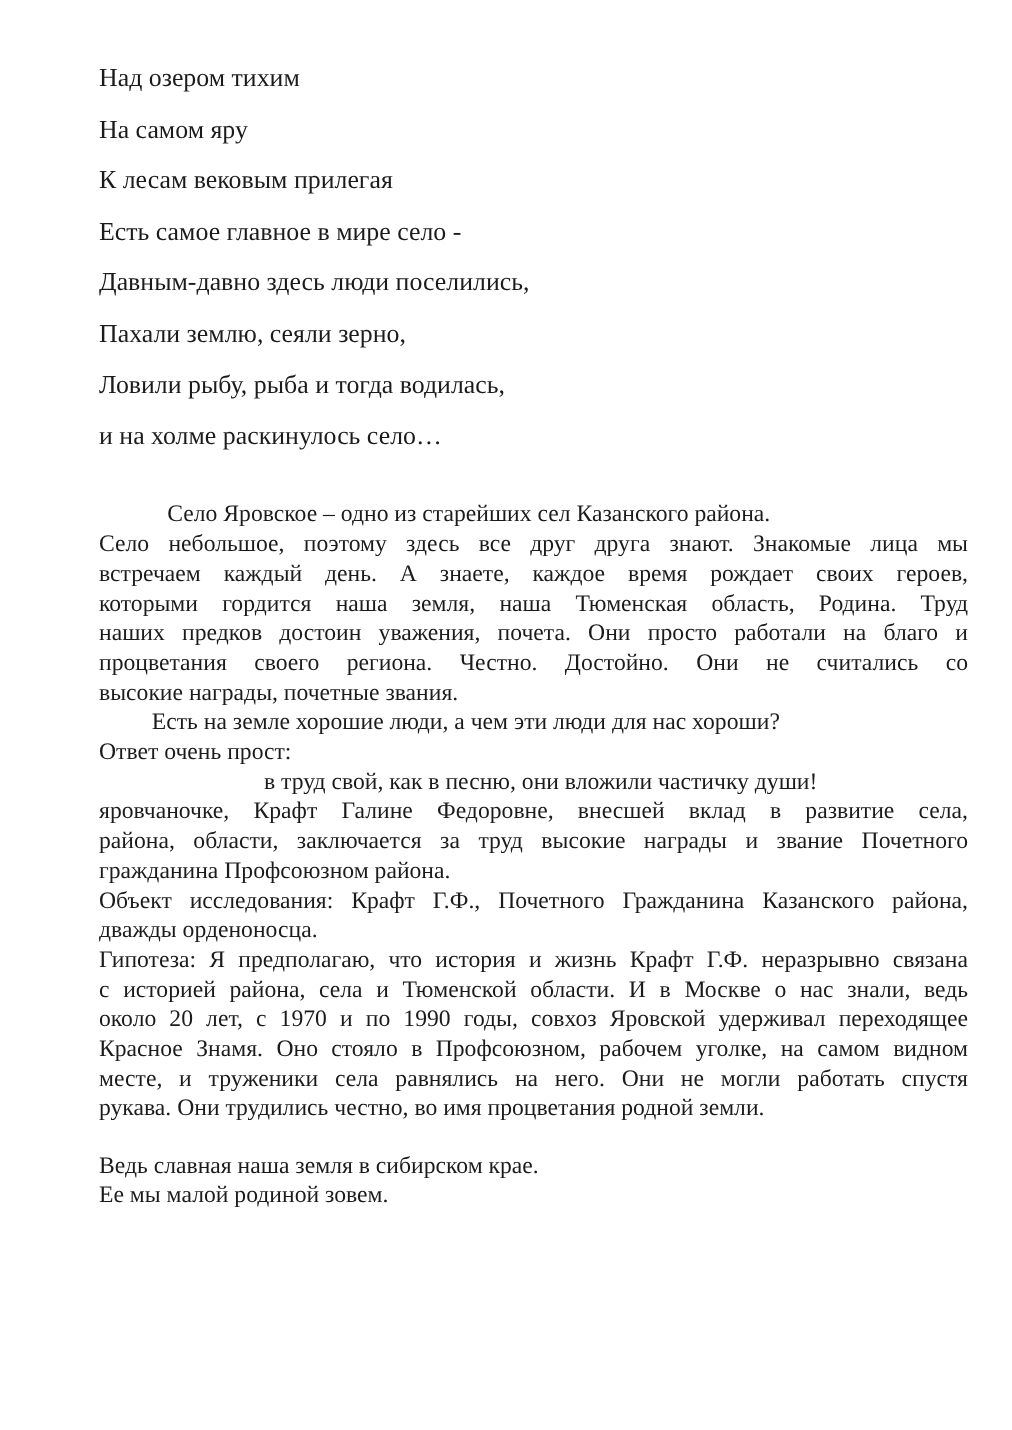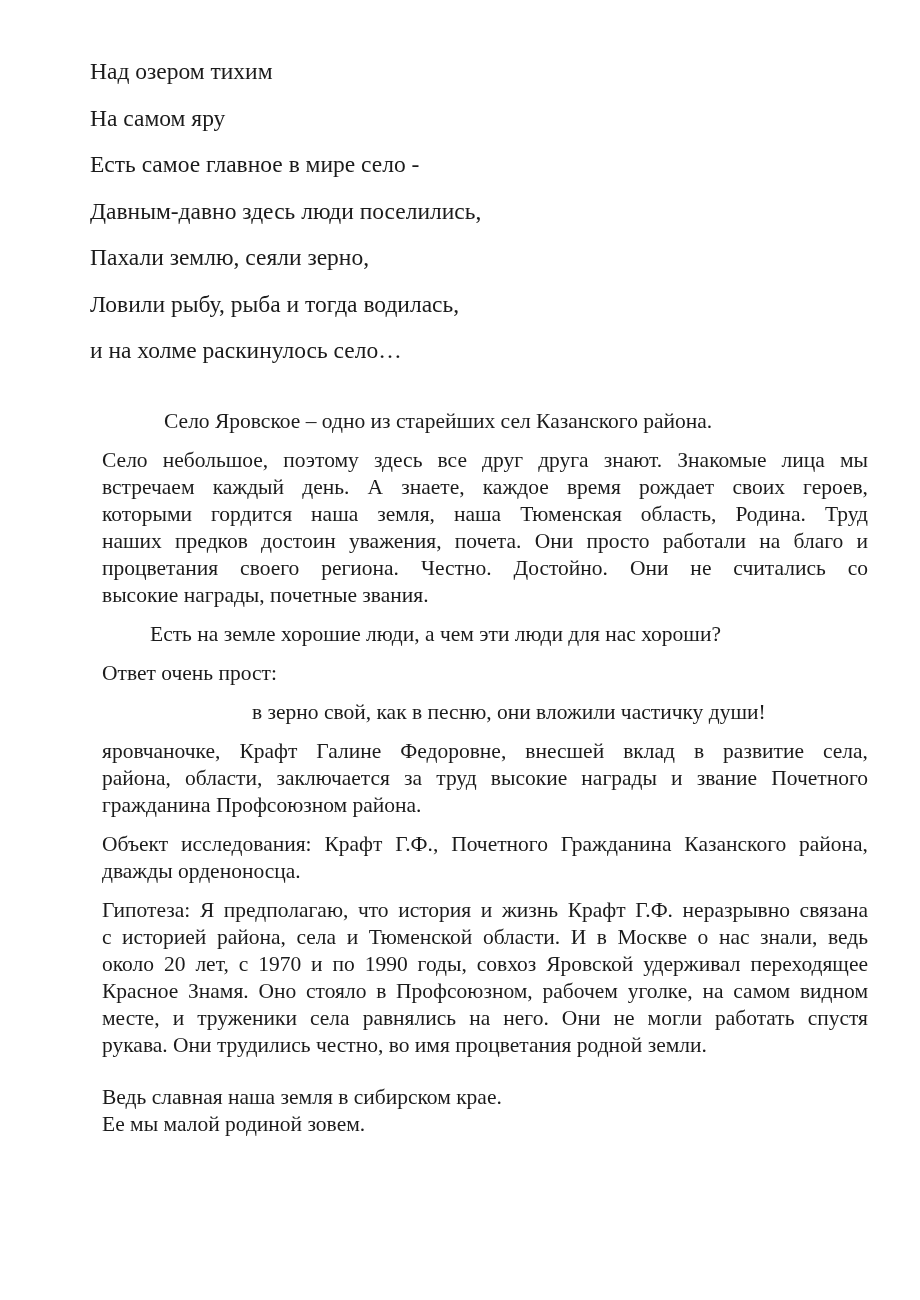--- a/index.html
+++ b/index.html
@@ -25,38 +25,39 @@
     line-height: 46.5px;
     white-space: pre;
   }
   .body-text {
     margin: 34px 0 0 90px;
     width: 790px;
     font-size: 21.5px;
     line-height: 27px;
   }
   .paragraph {
-    margin: 12px;
+    margin: 0;
   }
   .text-line {
     min-height: 27px;
   }
   .text-line.justified {
     text-align: justify;
     text-align-last: justify;
     -moz-text-align-last: justify;
   }
 </style>
 </head>
 <body>
 
 <div class="page">
   <div class="poem">
       <div class="poem-line">Над озером тихим</div>
       <div class="poem-line">На самом яру</div>
+      <div class="poem-line">К лесам вековым прилегая</div>
       <div class="poem-line">Есть самое главное в мире село -</div>
       <div class="poem-line">Давным-давно здесь люди поселились,</div>
       <div class="poem-line">Пахали землю, сеяли зерно,</div>
       <div class="poem-line">Ловили рыбу, рыба и тогда водилась,</div>
       <div class="poem-line">и на холме раскинулось село…</div>
     </div>
   <div class="body-text">
       <div class="paragraph">
         <div class="text-line" style="text-indent: 62px;">Село Яровское – одно из старейших сел Казанского района.</div>
       </div>
@@ -68,21 +69,21 @@
         <div class="text-line justified">процветания своего региона. Честно. Достойно. Они не считались со</div>
         <div class="text-line">высокие награды, почетные звания.</div>
       </div>
       <div class="paragraph">
         <div class="text-line" style="text-indent: 48px;">Есть на земле хорошие люди, а чем эти люди для нас хороши?</div>
       </div>
       <div class="paragraph">
         <div class="text-line">Ответ очень прост:</div>
       </div>
       <div class="paragraph">
-        <div class="text-line" style="text-indent: 150px;">в зерно свой, как в песню, они вложили частичку души!</div>
+        <div class="text-line" style="text-indent: 150px;">в труд свой, как в песню, они вложили частичку души!</div>
       </div>
       <div class="paragraph">
         <div class="text-line justified">яровчаночке, Крафт Галине Федоровне, внесшей вклад в развитие села,</div>
         <div class="text-line justified">района, области, заключается за труд высокие награды и звание Почетного</div>
         <div class="text-line">гражданина Профсоюзном района.</div>
       </div>
       <div class="paragraph">
         <div class="text-line justified">Объект исследования: Крафт Г.Ф., Почетного Гражданина Казанского района,</div>
         <div class="text-line">дважды орденоносца.</div>
       </div>

